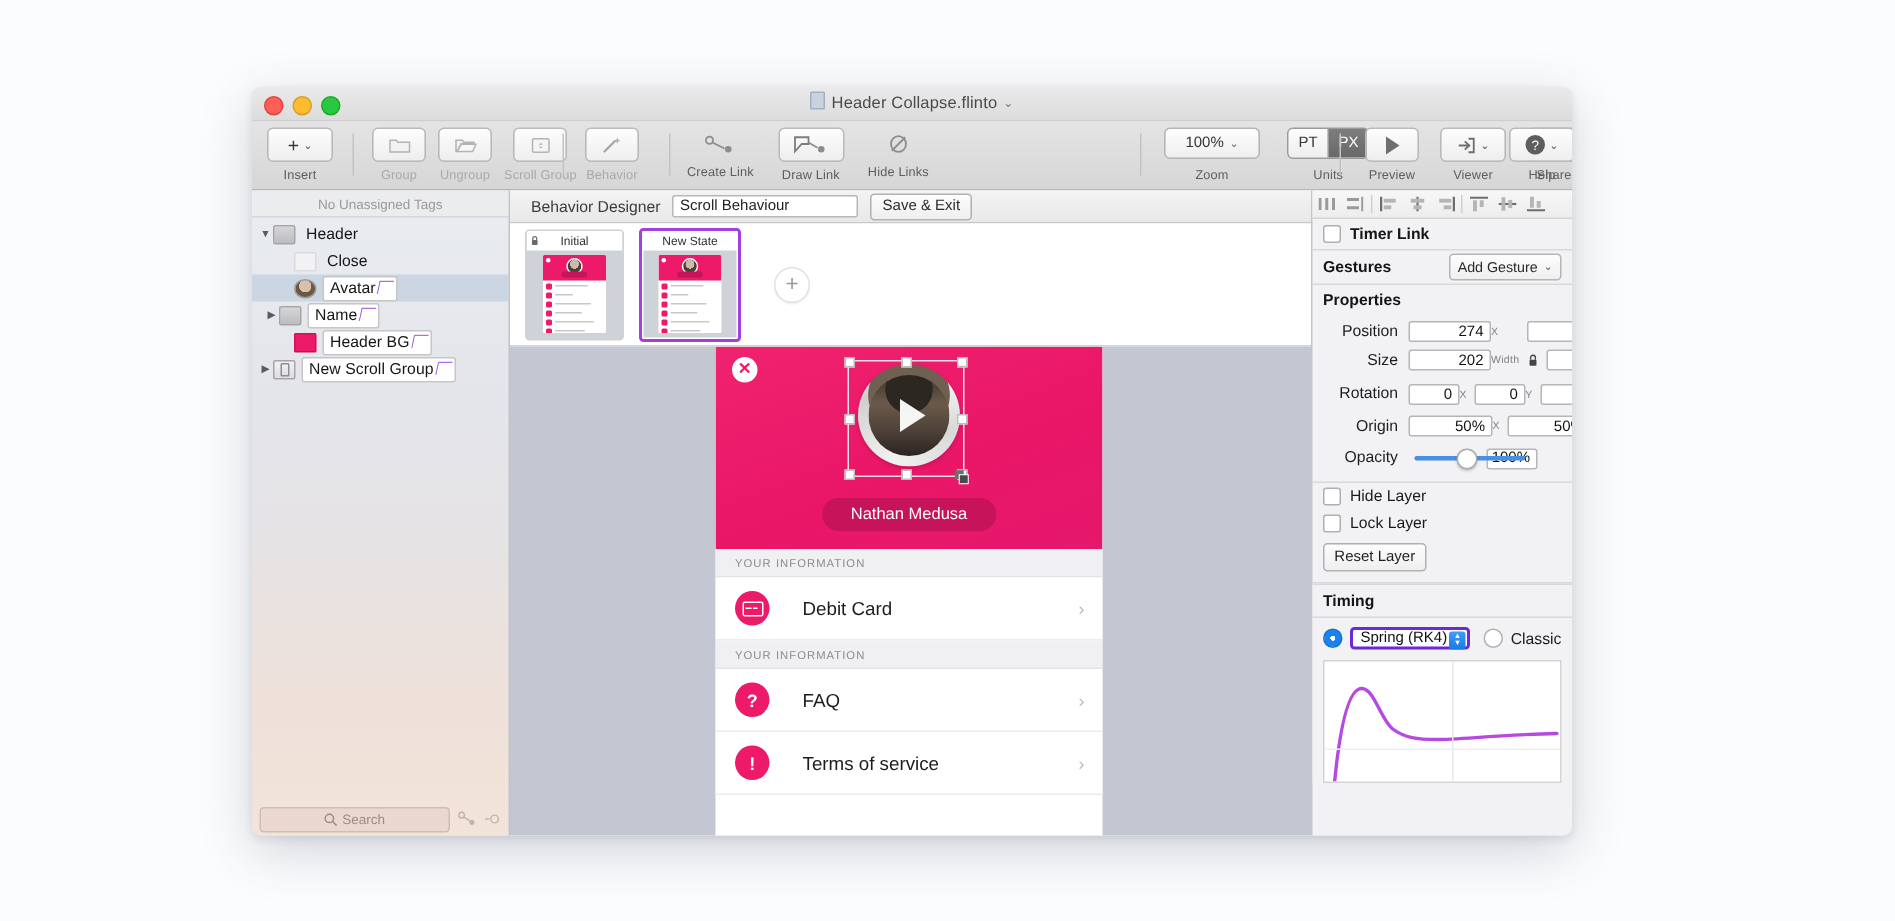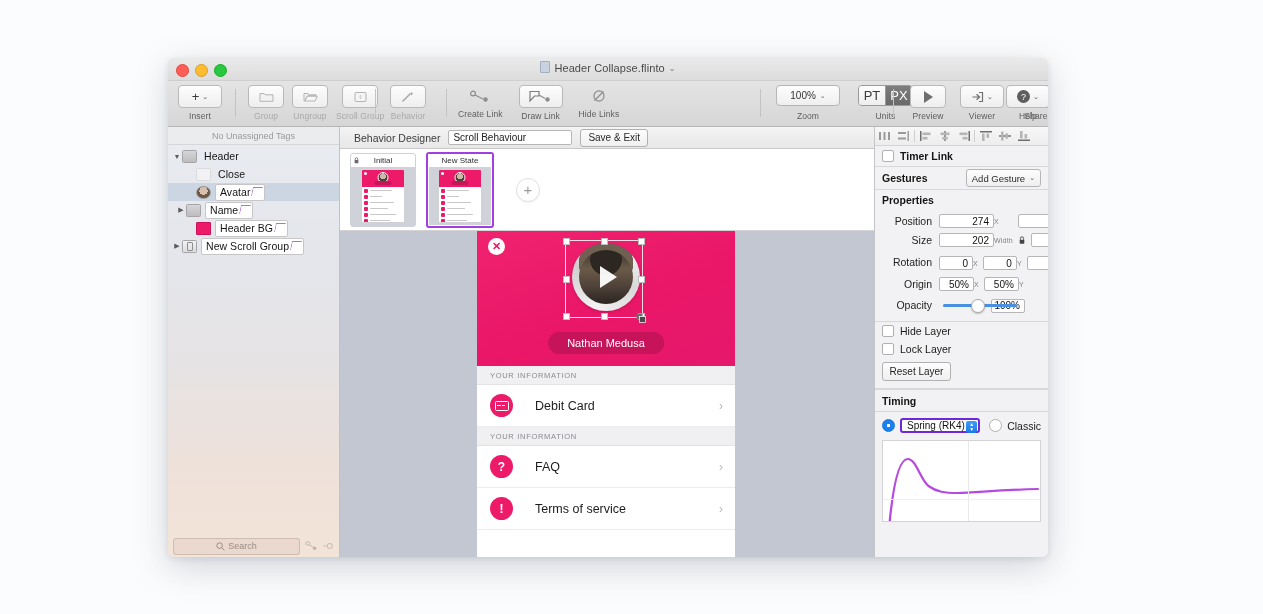--- a/index.html
+++ b/index.html
@@ -59,21 +59,21 @@
 
   .zoombtn{
     height:19px;min-width:52px;border:1px solid #b5b5b5;border-radius:4px;
     background:linear-gradient(#fdfdfd,#efefef);
     font-size:10px;color:#333;display:flex;align-items:center;justify-content:center;gap:4px;
     padding:0 5px;
   }
   .seg{display:flex;border:1px solid #9a9a9a;border-radius:4px;overflow:hidden;height:19px;}
   .seg div{
     min-width:26px;display:flex;align-items:center;justify-content:center;
-    font-size:13px;color:#3a3a3a;background:linear-gradient(#fdfdfd,#eeeeee);
+    font-size:10px;color:#3a3a3a;background:linear-gradient(#fdfdfd,#eeeeee);
     border-right:1px solid #9a9a9a;
   }
   .seg div:last-child{border-right:none;}
   .seg div.on{background:linear-gradient(#7d7d7d,#696969);color:#fff;}
 
   
   .body-row{position:relative;height:432px;}
 
   
   .left{
@@ -287,21 +287,21 @@
     width:52px;text-align:right;font-size:10.5px;color:#1e1e1e;padding-right:7px;
     line-height:15px;flex:0 0 52px;
   }
   .fields{display:flex;gap:5px;align-items:flex-start;}
   .fbox{display:flex;flex-direction:row;align-items:center;}
   .fin{
     height:14px;border:1px solid #b6b6b9;border-radius:2px;background:#fff;
     font-size:10px;color:#111;display:flex;align-items:center;justify-content:flex-end;
     padding:0 4px;box-sizing:border-box;
   }
-  .fin.w1{width:55px;} .fin.w2{width:35px;} .fin.w3{width:34px;}
+  .fin.w1{width:55px;} .fin.w2{width:56px;} .fin.w3{width:34px;}
   .flab{font-size:7px;color:#828285;margin-top:1px;letter-spacing:.2px;}
   .lock-ico{font-size:8px;color:#5c5c5f;align-self:center;padding:0 1px;margin-top:2px;}
   .opacity-row{display:flex;align-items:center;padding:6px 23px 8px 5px;gap:6px;}
   .slider{position:relative;width:74px;height:12px;display:flex;align-items:center;}
   .strack{position:absolute;left:0;right:0;height:3px;border-radius:2px;background:#d5d5d8;}
   .sfill{position:absolute;left:0;height:3px;border-radius:2px;background:#4a90e2;width:74px;}
   .sknob{
     position:absolute;right:0;width:12px;height:12px;border-radius:50%;background:#fff;
     border:.5px solid #a9a9ac;box-shadow:0 1px 2px rgba(0,0,0,.22);
   }

